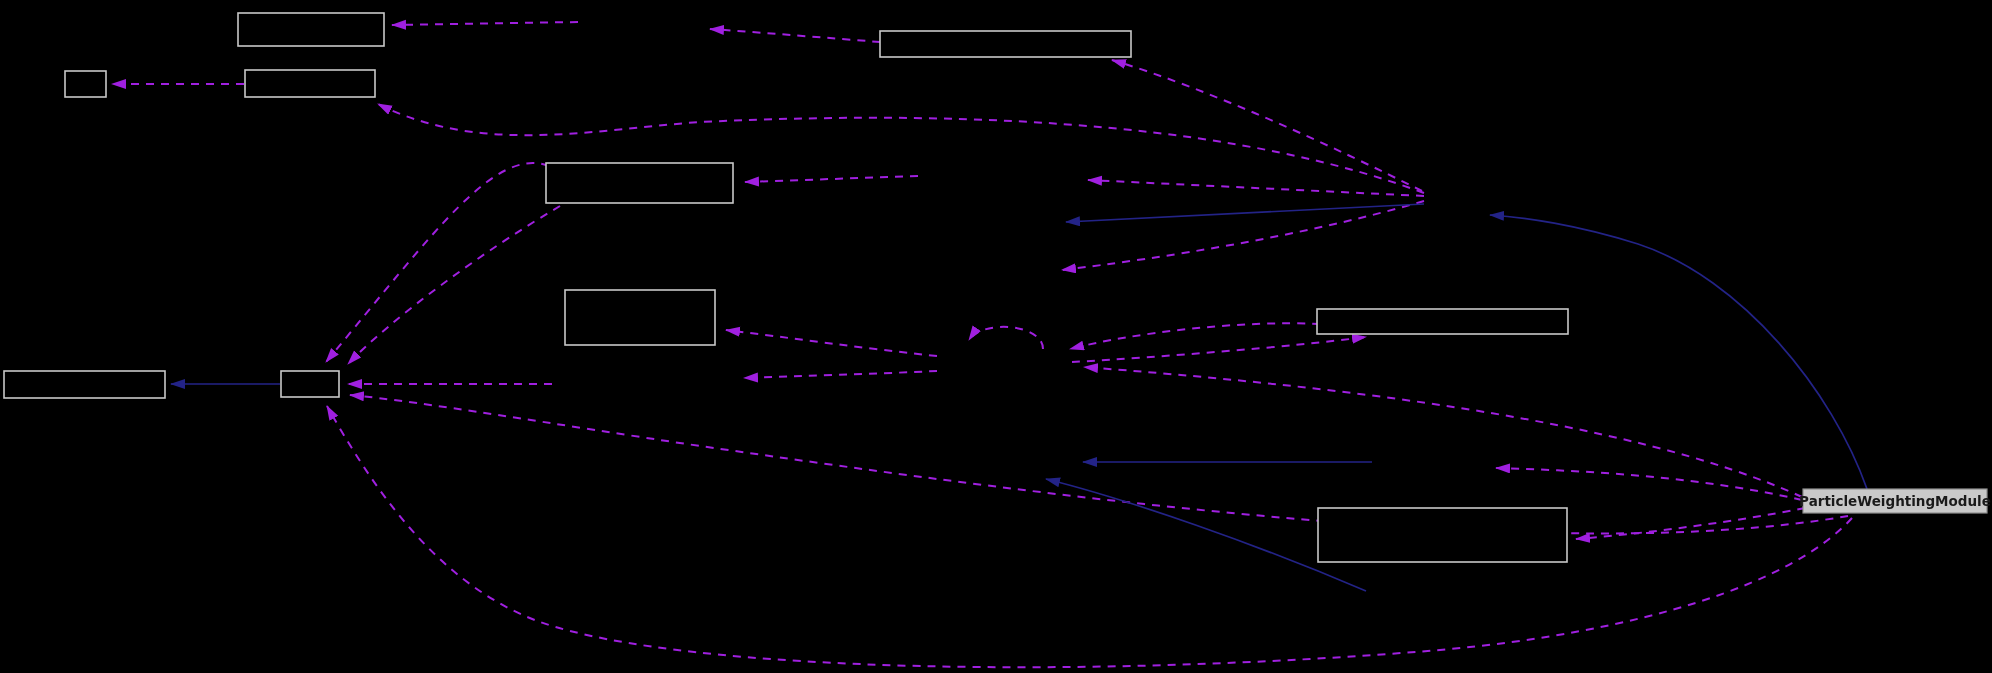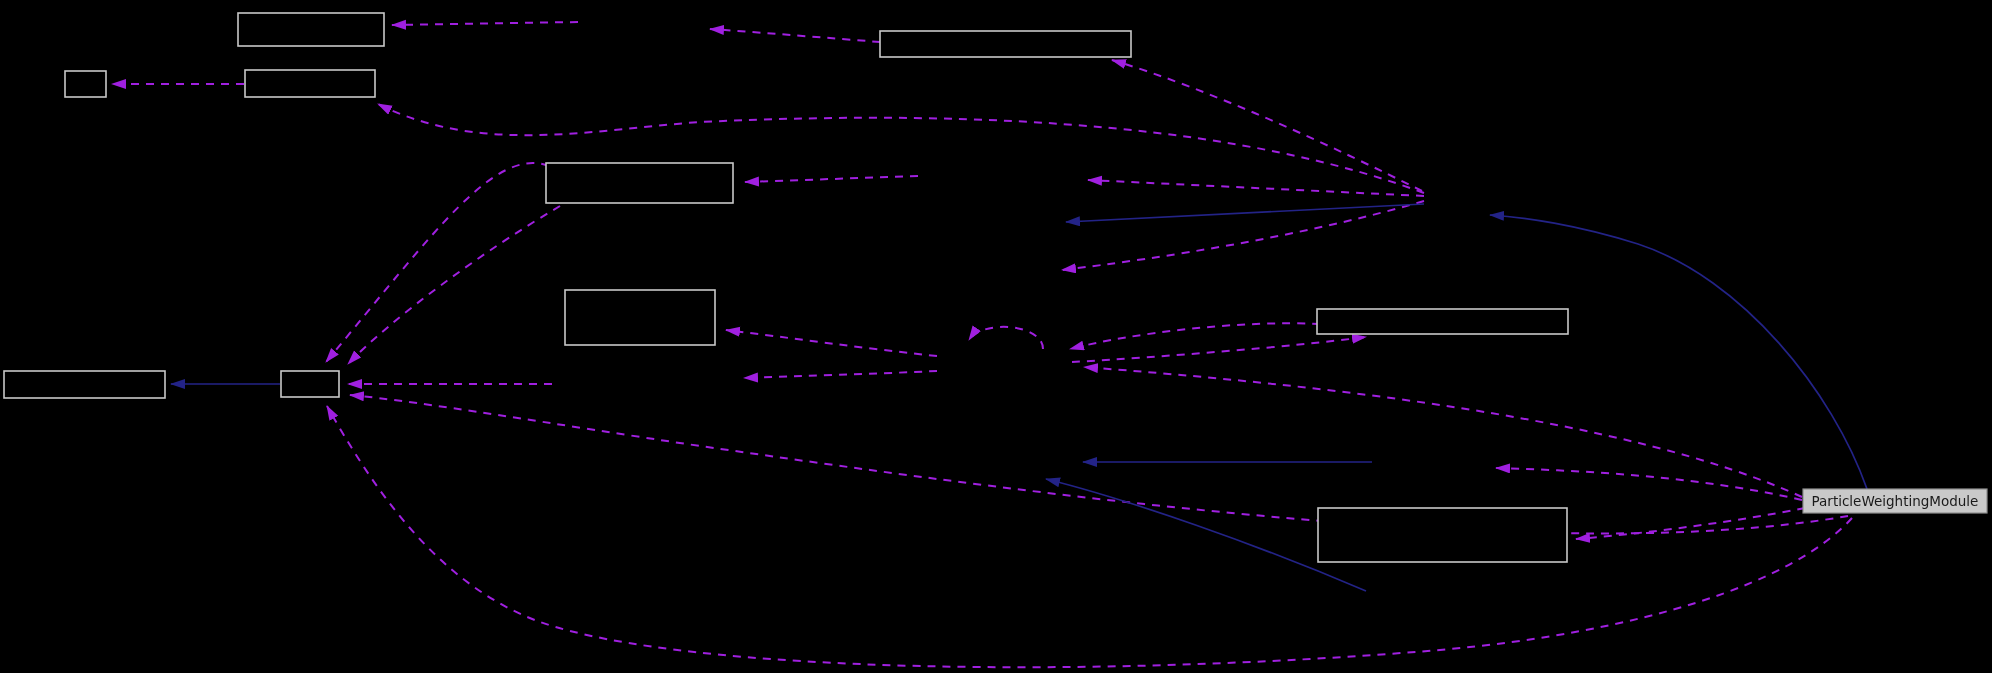--- a/index.html
+++ b/index.html
@@ -7,20 +7,21 @@
     padding: 0;
     background: var(--bg, #000000);
     width: 1992px;
     height: 673px;
     overflow: hidden;
     font-family: "DejaVu Sans", "Liberation Sans", sans-serif;
   }
   #graph-wrap {
     width: 1992px;
     height: 673px;
+    font-weight: bold;
   }
   svg { display: block; }
   .node {
     fill: var(--node-fill, #000000);
     stroke: var(--node-border, #c8c8c8);
     stroke-width: 1.6;
   }
   .edge { fill: none; }
   .edge.dashed {
     stroke: var(--edge-dashed, #a020e0);

